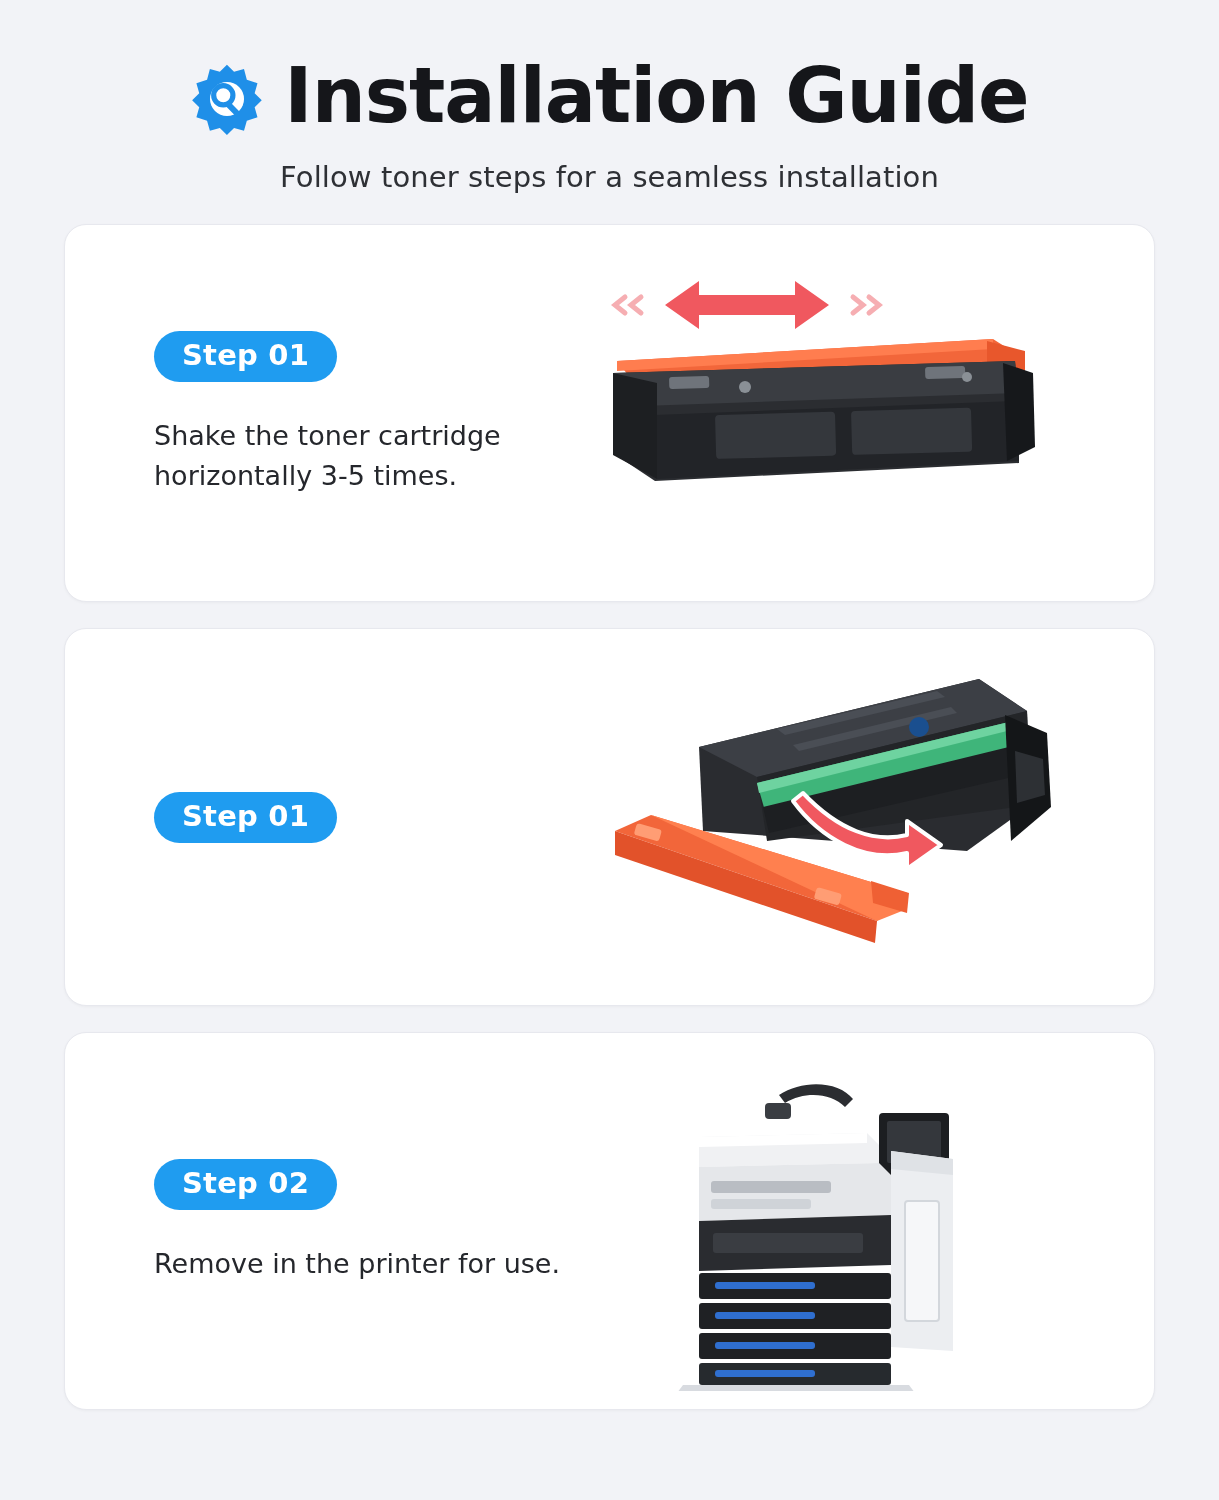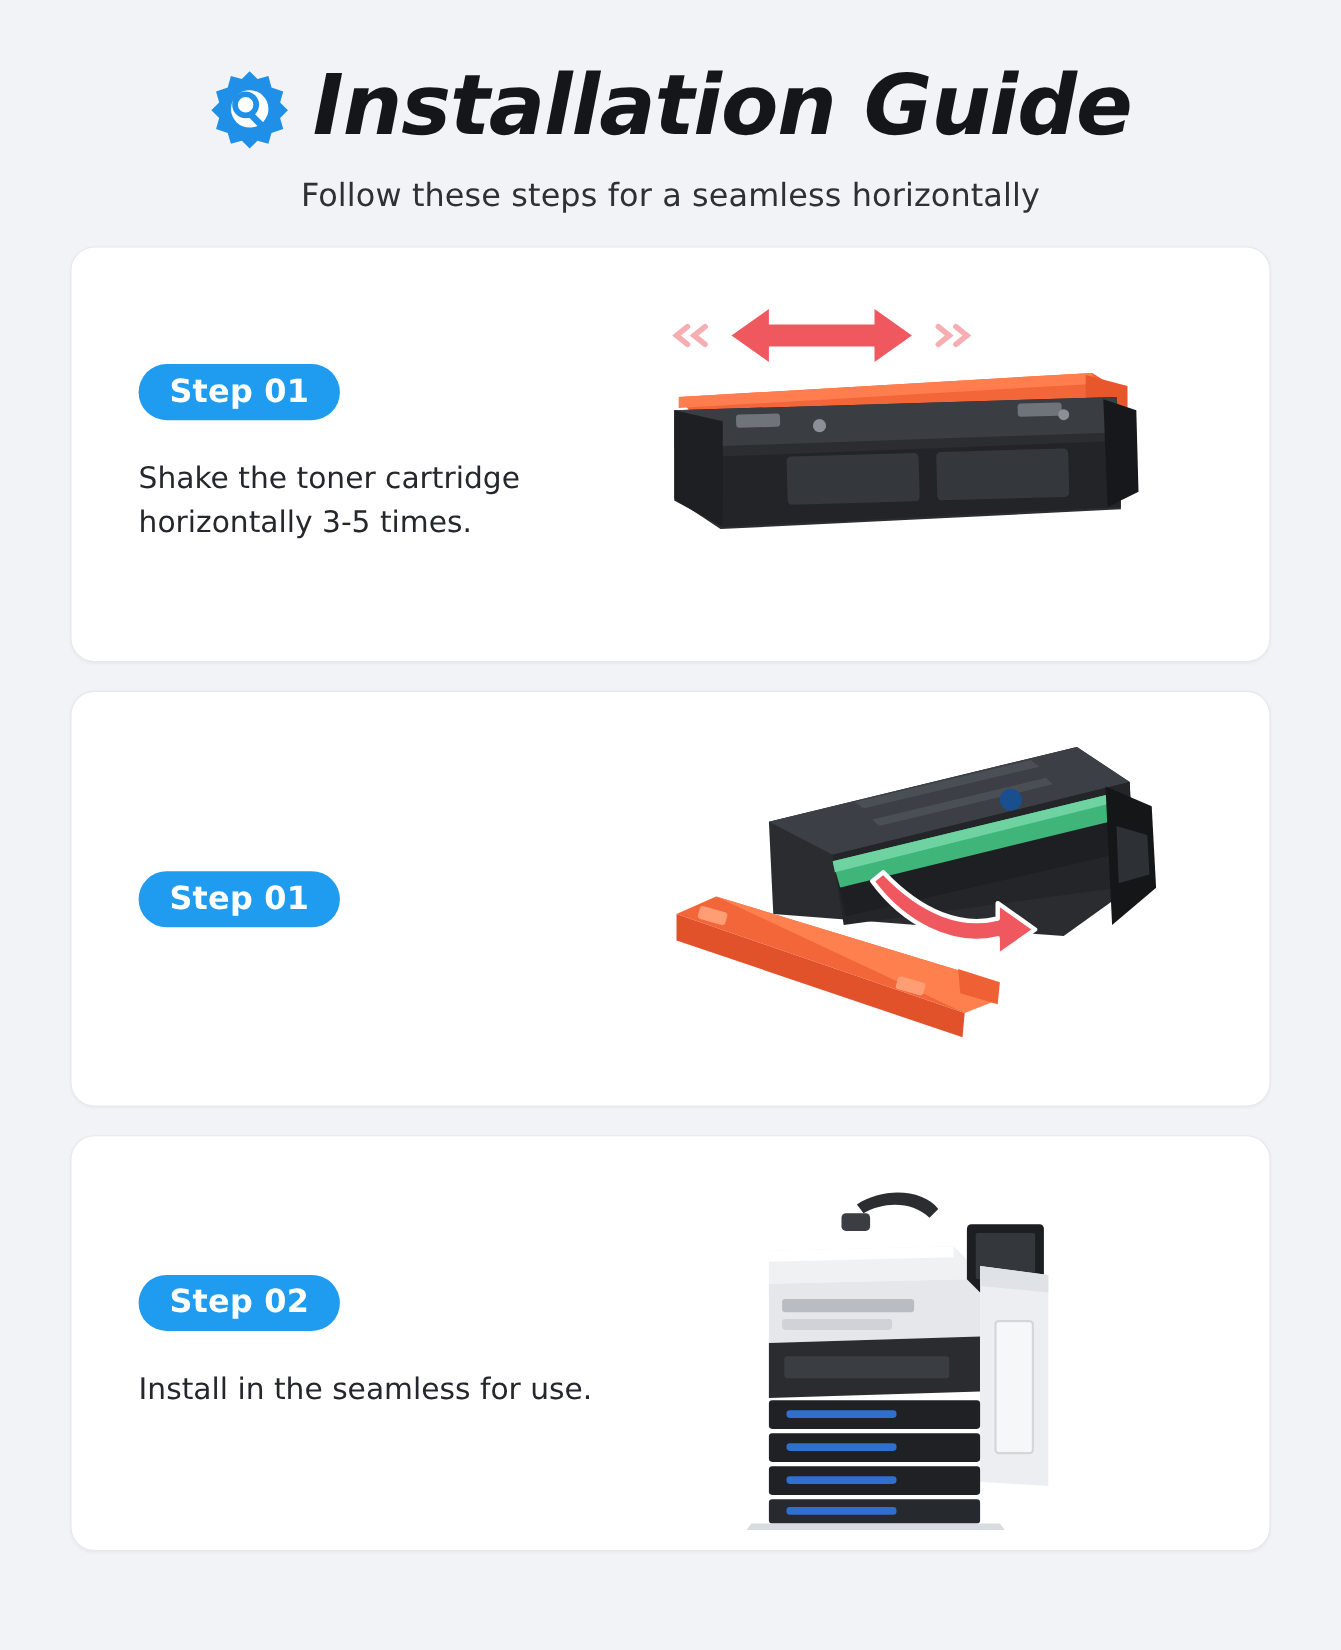--- a/index.html
+++ b/index.html
@@ -20,21 +20,20 @@
   
   .header {
     text-align: center;
     margin-bottom: 30px;
   }
   .title-row {
     display: flex;
     align-items: center;
     justify-content: center;
     gap: 20px;
-    font-style: italic;
   }
   .gear-icon { width: 74px; height: 74px; flex: 0 0 auto; margin-top: 6px; }
   .page-title {
     font-size: 76px;
     font-weight: 800;
     letter-spacing: -1px;
     color: #15161a;
     line-height: 1.05;
   }
   .subtitle {
@@ -56,21 +55,21 @@
     align-items: center;
     overflow: hidden;
   }
   .card + .card { margin-top: 26px; }
   .card-1 { height: 378px; }
   .card-2 { height: 378px; }
   .card-3 { height: 378px; }
 
   .card-left {
     width: 47%;
-    padding-left: 61px;
+    padding-left: 89px;
     padding-right: 10px;
   }
   .step-badge {
     display: inline-block;
     background: #1f9cf0;
     color: #ffffff;
     font-size: 29px;
     font-weight: 700;
     padding: 10px 28px 12px 28px;
     border-radius: 30px;
@@ -109,21 +108,21 @@
           </g>
           <circle cx="50" cy="50" r="23" fill="#ffffff"></circle>
           <g fill="#1f8fe8">
             <circle cx="45" cy="45" r="13" fill="none" stroke="#1f8fe8" stroke-width="7"></circle>
             <rect x="52" y="52" width="24" height="8" rx="4" transform="rotate(45 52 52)"></rect>
           </g>
         </svg>
       </span>
       <h1 class="page-title">Installation Guide</h1>
     </div>
-    <div class="subtitle">Follow these steps for a seamless horizontally</div>
+    <div class="subtitle">Follow toner steps for a seamless installation</div>
   </div>
 
   <div class="card card-1">
     <div class="card-left">
       <div class="step-badge">Step 01</div>
       <div class="step-text">Shake the toner cartridge horizontally 3-5 times.</div>
     </div>
     <div class="card-right">
       <svg class="ill-svg" style="left:18px; top:40px;" width="560" height="300" viewBox="0 0 560 300" aria-hidden="true">
 
@@ -203,21 +202,21 @@
         <g>
           <path d="M196 138 C 232 176, 268 188, 300 180 L300 166 L334 190 L300 214 L300 198 C 258 208, 214 184, 186 146 Z" fill="#f0585f" stroke="#ffffff" stroke-width="4" stroke-linejoin="round"></path>
         </g>
       </svg>
     </div>
   </div>
 
   <div class="card card-3">
     <div class="card-left">
       <div class="step-badge">Step 02</div>
-      <div class="step-text">Install in the seamless for use.</div>
+      <div class="step-text">Remove in the printer for use.</div>
     </div>
     <div class="card-right">
       <svg class="ill-svg" style="left:76px; top:18px;" width="360" height="340" viewBox="0 0 360 340" aria-hidden="true">
         <g>
 
           <path d="M46 86 L214 82 L226 94 L226 112 L46 116 Z" fill="#f0f1f3"></path>
           <path d="M46 86 L214 82 L214 92 L46 96 Z" fill="#ffffff"></path>
 
           <path d="M126 44 C 150 28, 186 30, 200 48 L192 56 C 178 42, 152 40, 132 52 Z" fill="#2b2d31"></path>
           <rect x="112" y="52" width="26" height="16" rx="4" fill="#3a3d42"></rect>

